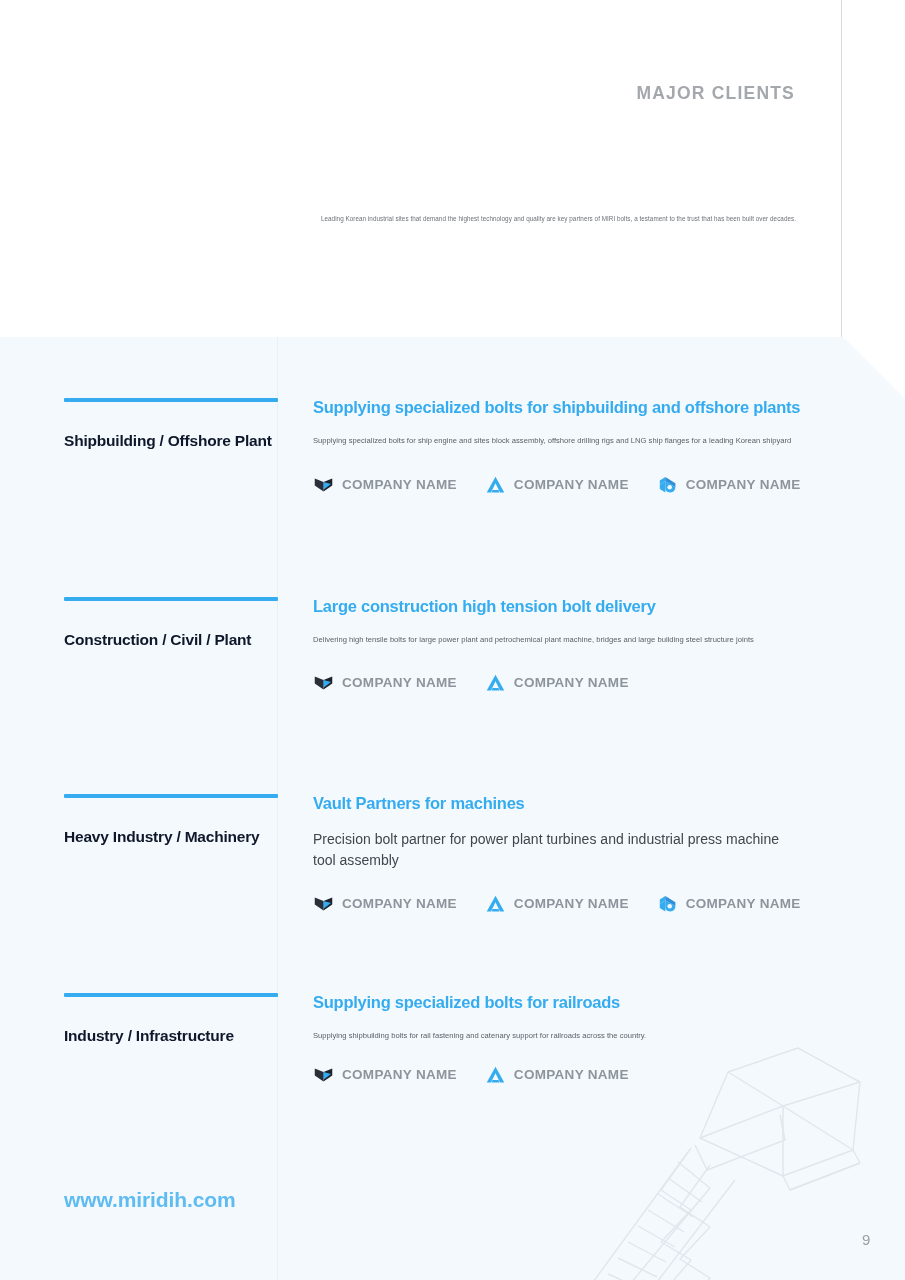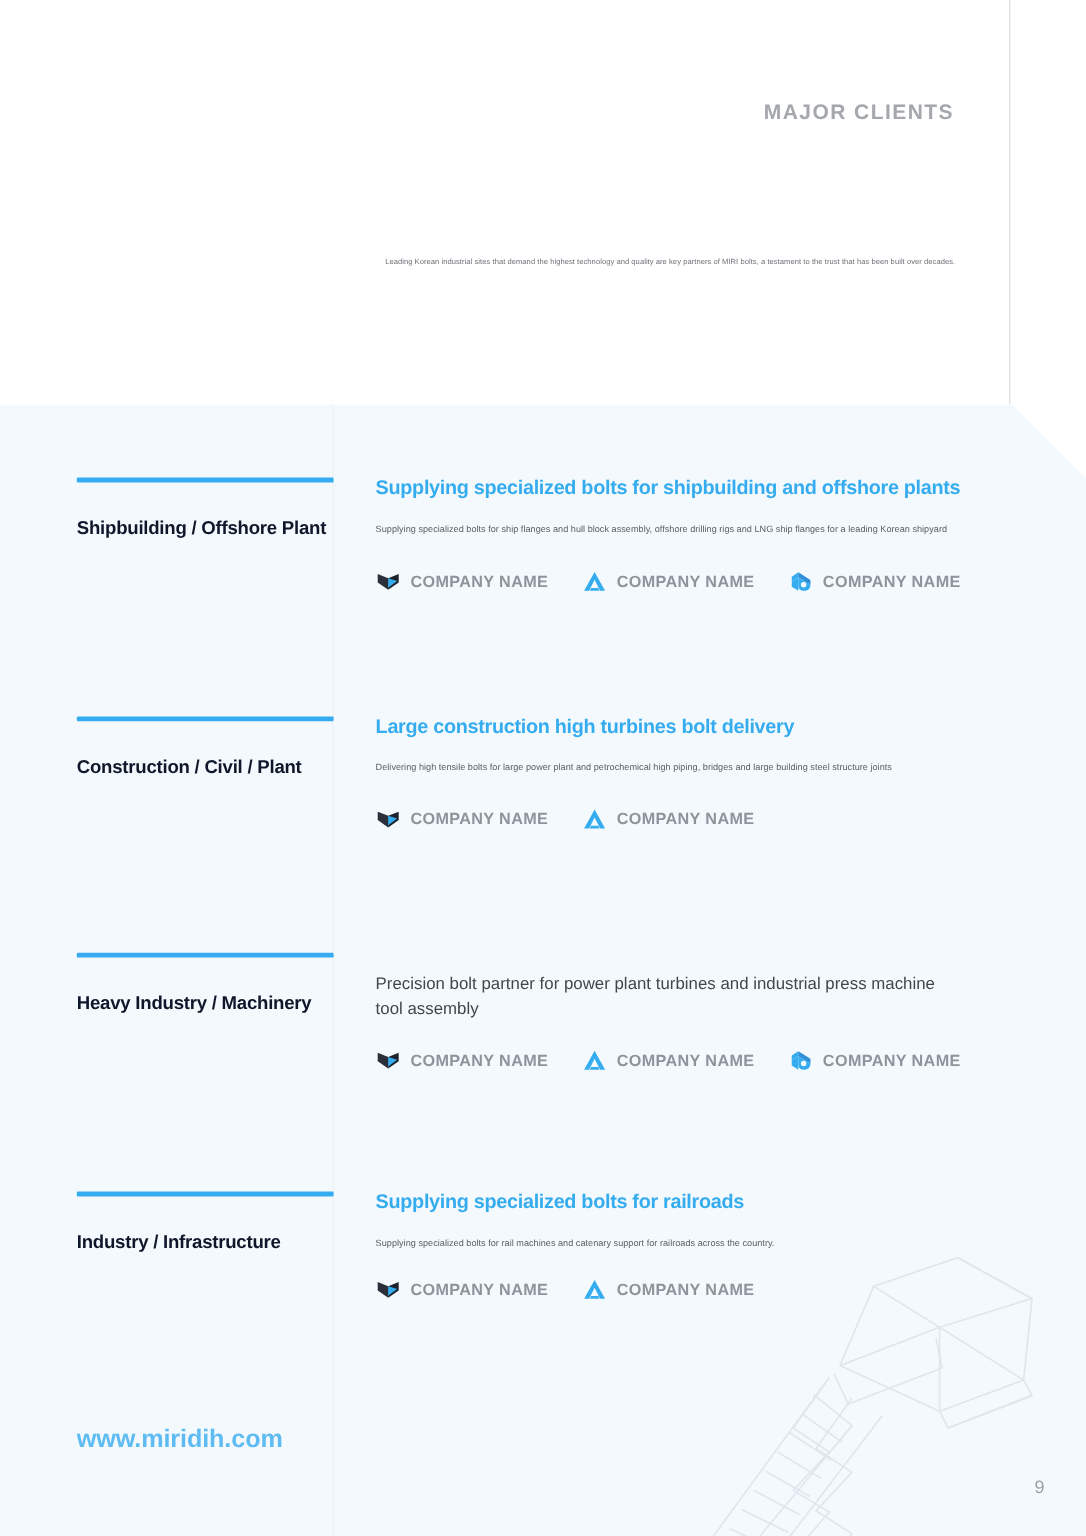--- a/index.html
+++ b/index.html
@@ -162,21 +162,21 @@
     </g>
   </svg>
 
   <div class="row row-1">
     <div class="cat">
       <div class="cat-bar"></div>
       <div class="cat-label">Shipbuilding / Offshore Plant</div>
     </div>
     <div class="body">
       <div class="row-title">Supplying specialized bolts for shipbuilding and offshore plants</div>
-      <div class="row-desc">Supplying specialized bolts for ship flanges and hull block assembly, offshore drilling rigs and LNG ship flanges for a leading Korean shipyard</div>
+      <div class="row-desc">Supplying specialized bolts for ship engine and sites block assembly, offshore drilling rigs and LNG ship flanges for a leading Korean shipyard</div>
       <div class="logos m1">
 
         <div class="logo-item">
           <svg class="logo-mark" viewBox="0 0 24 24">
             <path d="M2 5 L12 9 L12 20 L2 13 Z" fill="#2a2f3a"></path>
             <path d="M22 5 L12 9 L12 20 L22 13 Z" fill="#1d222c"></path>
             <path d="M12 9 L20.5 11.5 L12 18 Z" fill="#35acef"></path>
           </svg>
           <span class="logo-text">COMPANY NAME</span>
         </div>
@@ -203,22 +203,22 @@
       </div>
     </div>
   </div>
 
   <div class="row row-2">
     <div class="cat">
       <div class="cat-bar"></div>
       <div class="cat-label">Construction / Civil / Plant</div>
     </div>
     <div class="body">
-      <div class="row-title">Large construction high turbines bolt delivery</div>
-      <div class="row-desc">Delivering high tensile bolts for large power plant and petrochemical high piping, bridges and large building steel structure joints</div>
+      <div class="row-title">Large construction high tension bolt delivery</div>
+      <div class="row-desc">Delivering high tensile bolts for large power plant and petrochemical plant machine, bridges and large building steel structure joints</div>
       <div class="logos m2">
 
         <div class="logo-item">
           <svg class="logo-mark" viewBox="0 0 24 24">
             <path d="M2 5 L12 9 L12 20 L2 13 Z" fill="#2a2f3a"></path>
             <path d="M22 5 L12 9 L12 20 L22 13 Z" fill="#1d222c"></path>
             <path d="M12 9 L20.5 11.5 L12 18 Z" fill="#35acef"></path>
           </svg>
           <span class="logo-text">COMPANY NAME</span>
         </div>
@@ -234,20 +234,21 @@
       </div>
     </div>
   </div>
 
   <div class="row row-3">
     <div class="cat">
       <div class="cat-bar"></div>
       <div class="cat-label">Heavy Industry / Machinery</div>
     </div>
     <div class="body">
+      <div class="row-title">Vault Partners for machines</div>
       <div class="row-desc large">Precision bolt partner for power plant turbines and industrial press machine tool assembly</div>
       <div class="logos m3">
 
         <div class="logo-item">
           <svg class="logo-mark" viewBox="0 0 24 24">
             <path d="M2 5 L12 9 L12 20 L2 13 Z" fill="#2a2f3a"></path>
             <path d="M22 5 L12 9 L12 20 L22 13 Z" fill="#1d222c"></path>
             <path d="M12 9 L20.5 11.5 L12 18 Z" fill="#35acef"></path>
           </svg>
           <span class="logo-text">COMPANY NAME</span>
@@ -276,21 +277,21 @@
     </div>
   </div>
 
   <div class="row row-4">
     <div class="cat">
       <div class="cat-bar"></div>
       <div class="cat-label">Industry / Infrastructure</div>
     </div>
     <div class="body">
       <div class="row-title">Supplying specialized bolts for railroads</div>
-      <div class="row-desc">Supplying specialized bolts for rail machines and catenary support for railroads across the country.</div>
+      <div class="row-desc">Supplying shipbuilding bolts for rail fastening and catenary support for railroads across the country.</div>
       <div class="logos m4">
 
         <div class="logo-item">
           <svg class="logo-mark" viewBox="0 0 24 24">
             <path d="M2 5 L12 9 L12 20 L2 13 Z" fill="#2a2f3a"></path>
             <path d="M22 5 L12 9 L12 20 L22 13 Z" fill="#1d222c"></path>
             <path d="M12 9 L20.5 11.5 L12 18 Z" fill="#35acef"></path>
           </svg>
           <span class="logo-text">COMPANY NAME</span>
         </div>

